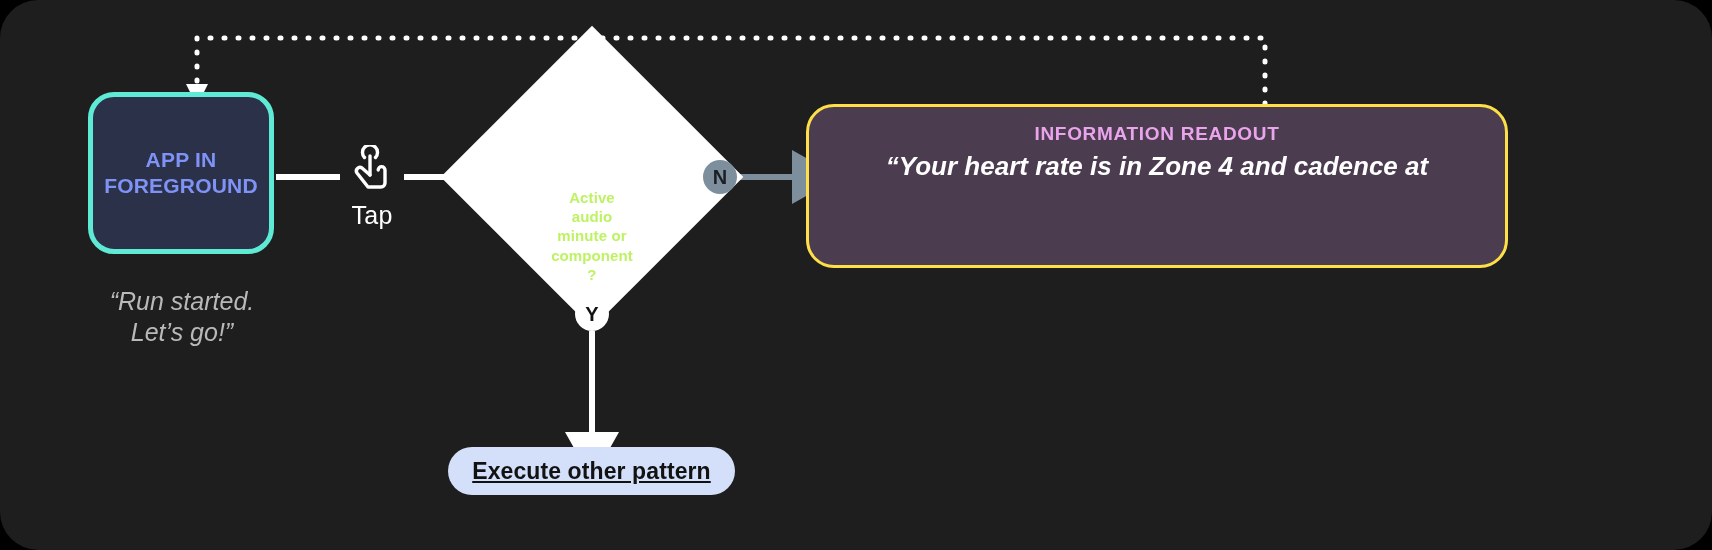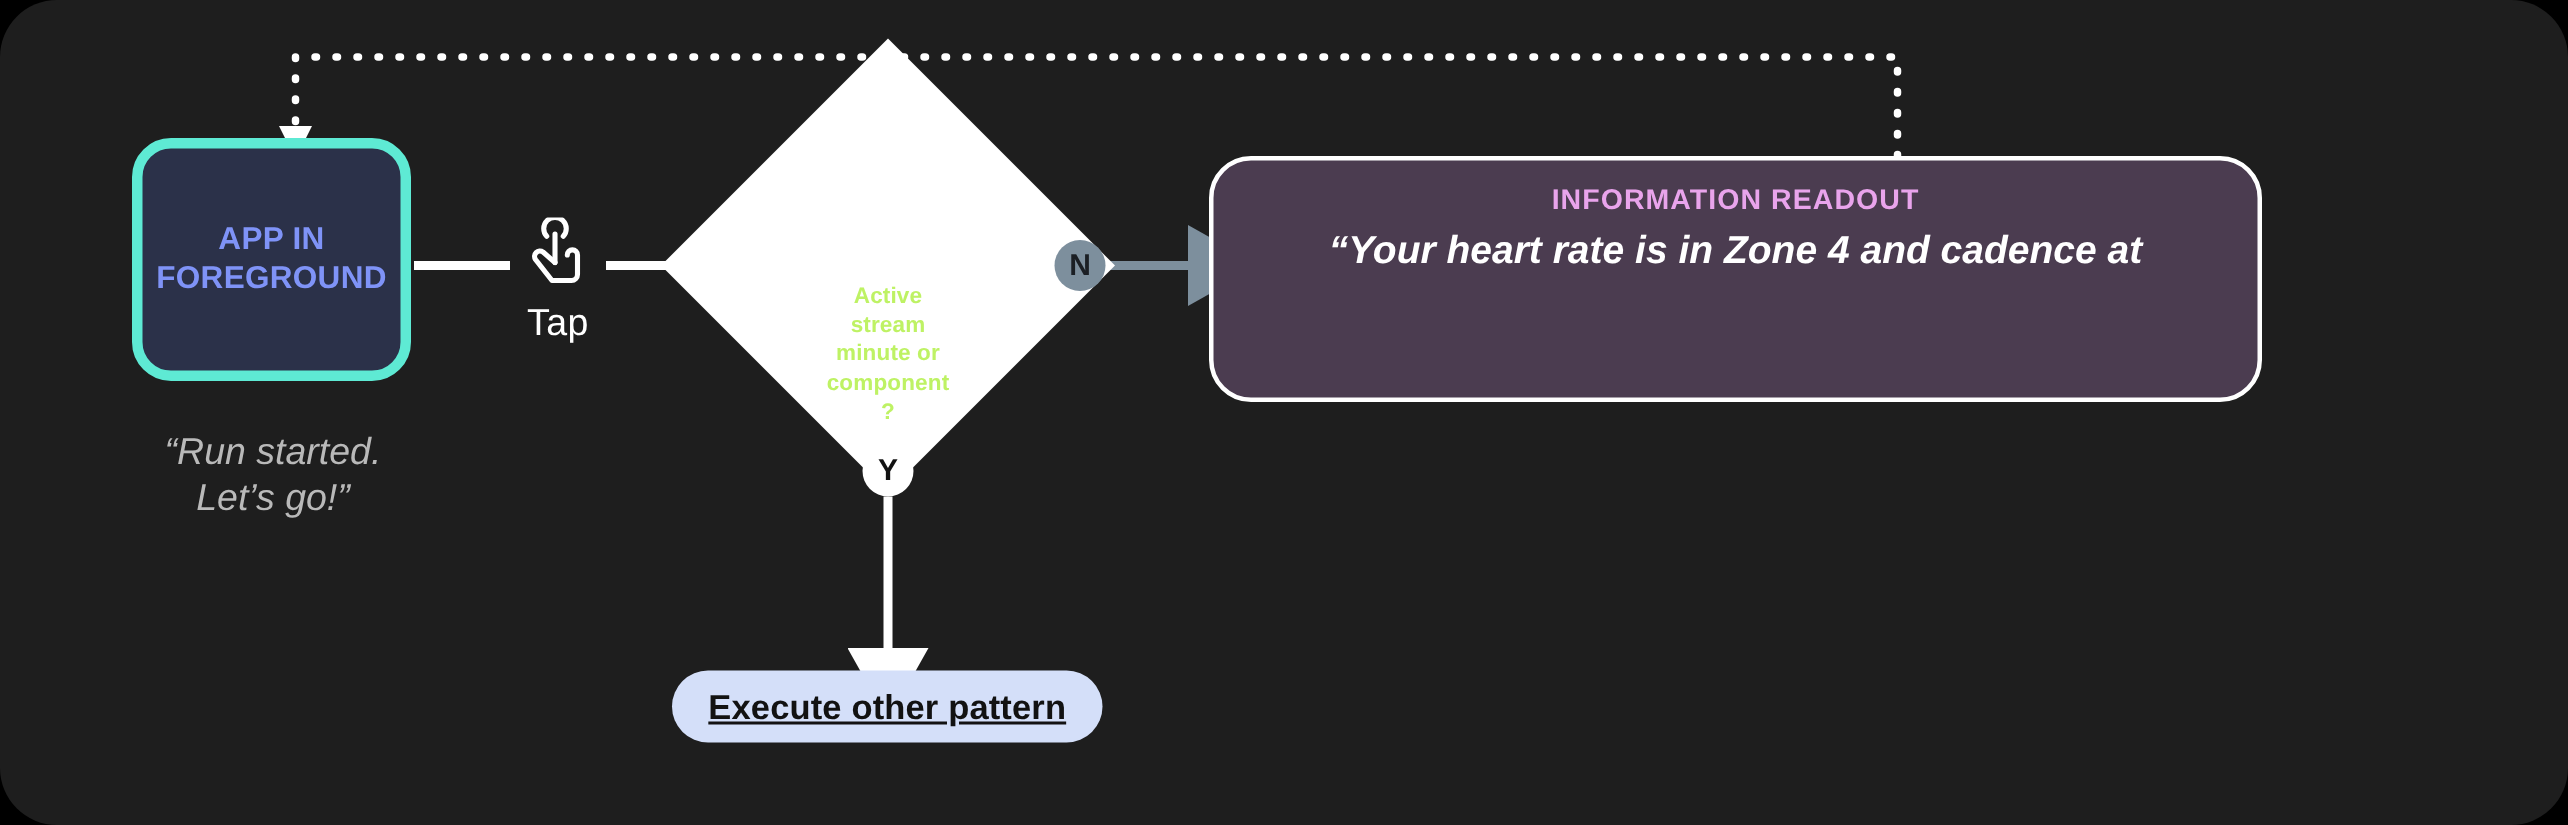--- a/index.html
+++ b/index.html
@@ -34,21 +34,21 @@
 
   
   #app-node {
     position: absolute;
     left: 88px;
     top: 92px;
     width: 186px;
     height: 162px;
     box-sizing: border-box;
     background: #2b3149;
-    border: 7px solid #5eead4;
+    border: 5px solid #5eead4;
     border-radius: 26px;
     display: flex;
     align-items: center;
     justify-content: center;
   }
   #app-node .label {
     color: #7f93f7;
     font-size: 21px;
     font-weight: bold;
     line-height: 1.22;
@@ -152,21 +152,21 @@
 
   
   #readout-node {
     position: absolute;
     left: 806px;
     top: 104px;
     width: 702px;
     height: 164px;
     box-sizing: border-box;
     background: #4b3c50;
-    border: 3px solid #ffffff;
+    border: 3px solid #fde047;
     border-radius: 28px;
     padding: 16px 26px 0 26px;
     text-align: center;
   }
   #readout-node .readout-title {
     color: #e9a4ec;
     font-size: 19px;
     font-weight: bold;
     letter-spacing: 0.7px;
   }
@@ -250,21 +250,21 @@
   <div id="app-caption">
     <span>“Run started.</span><br>
     <span>Let’s go!”</span>
   </div>
 
   <div id="decision-node">
     <div class="diamond-shape"></div>
     <div class="diamond-text">
       <div>
         <span>Active</span><br>
-        <span>stream</span><br>
+        <span>audio</span><br>
         <span>minute or</span><br>
         <span>component</span><br>
         <span>?</span>
       </div>
     </div>
   </div>
 
   <div class="branch-badge" id="badge-n">N</div>
   <div class="branch-badge" id="badge-y">Y</div>
 

